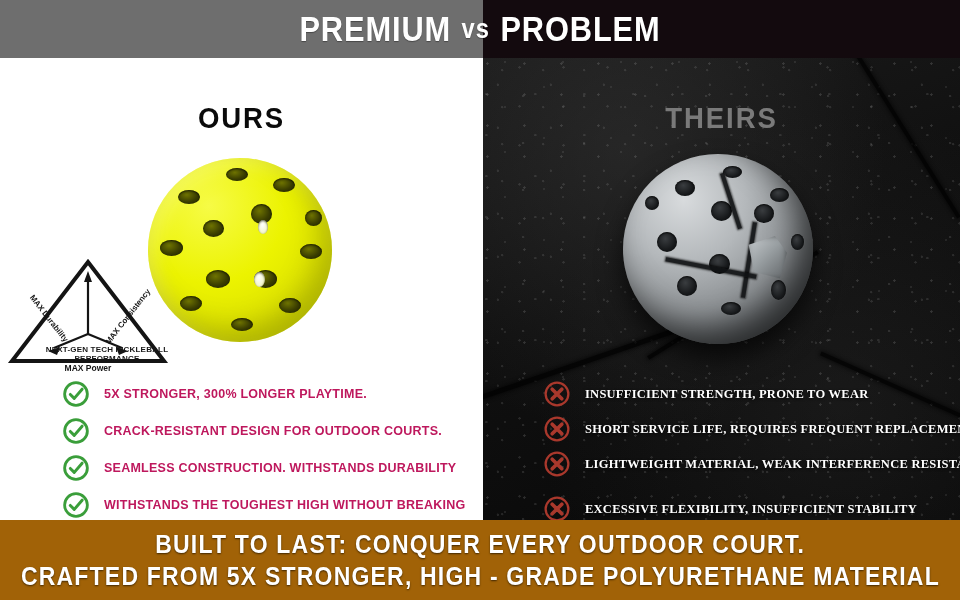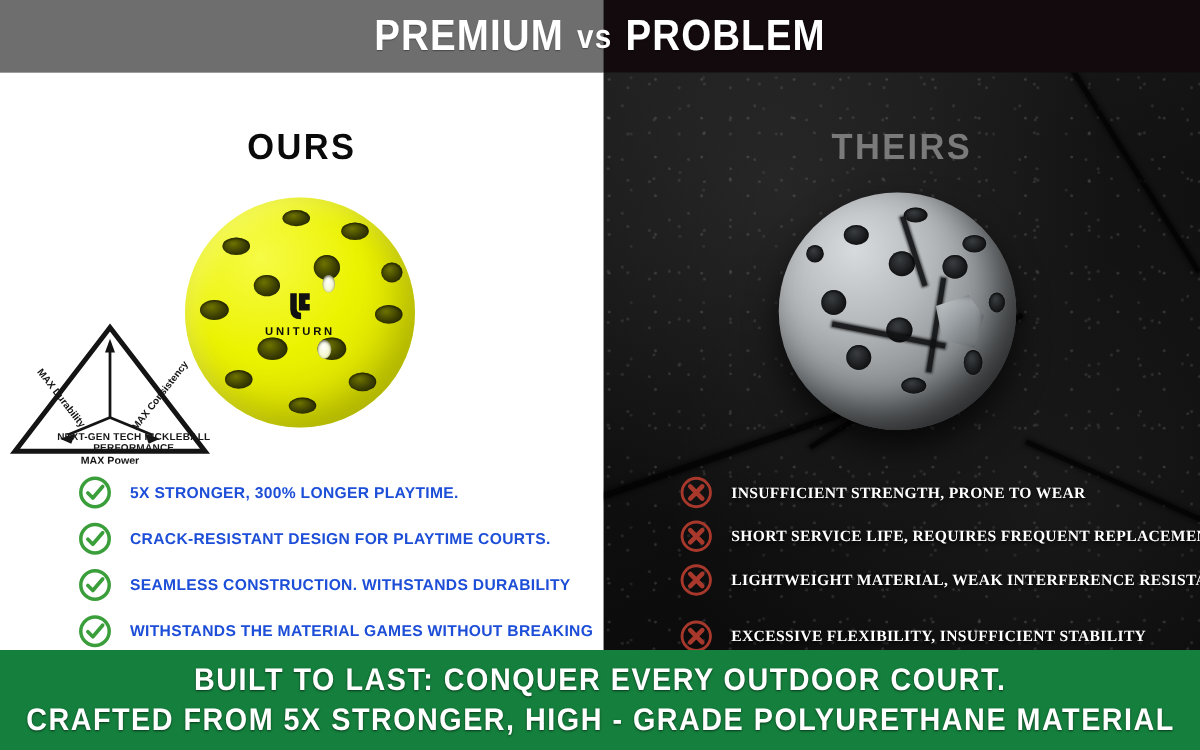--- a/index.html
+++ b/index.html
@@ -137,28 +137,28 @@
   
   .features { position:absolute; }
   .feature-row { position:absolute; display:flex; align-items:center; }
   .f-icon { width:28px; height:28px; flex:0 0 28px; }
   .f-text {
     margin-left:14px; white-space:nowrap;
     font-family:"Liberation Sans Narrow","Liberation Sans",sans-serif;
     font-weight:bold; font-size:12.5px; letter-spacing:.25px;
   }
   .list-left { left:62px; top:322px; width:420px; }
-  .list-left .f-text { color:#1d4ed8;text-align:right; }
+  .list-left .f-text { color:#be185d;text-align:right; }
   .list-right { left:60px; top:322px; width:430px; }
   .list-right .f-text { color:#ffffff; text-shadow:0 1px 3px rgba(0,0,0,.9);font-family:Liberation Serif, serif; }
 
   
   .footer {
     position:absolute; left:0; top:520px; width:960px; height:80px;
-    background:#15803d;
+    background:#a16207;
     display:flex; flex-direction:column; align-items:center; justify-content:center;
   }
   .footer-line {
     color:#ffffff; white-space:nowrap;
     font-family:"Liberation Sans Narrow","Liberation Sans",sans-serif;
     font-weight:bold; font-size:25px; letter-spacing:1.3px;
     transform:scaleX(0.92); transform-origin:center;
     line-height:1.28;
     text-shadow:0 1px 2px rgba(0,0,0,.6);
   }
@@ -192,27 +192,20 @@
       <div class="hole" style="left:55px; top:62px; width:21px; height:17px;"></div>
       <div class="hole" style="left:12px; top:82px; width:23px; height:16px;"></div>
       <div class="hole" style="left:152px; top:86px; width:22px; height:15px;"></div>
       <div class="hole" style="left:58px; top:112px; width:24px; height:18px;"></div>
       <div class="hole" style="left:106px; top:112px; width:23px; height:18px;"></div>
       <div class="hole bright" style="left:106px; top:114px; width:11px; height:15px;"></div>
       <div class="hole" style="left:32px; top:138px; width:22px; height:15px;"></div>
       <div class="hole" style="left:131px; top:140px; width:22px; height:15px;"></div>
       <div class="hole" style="left:83px; top:160px; width:22px; height:13px;"></div>
 
-      <div class="ball-logo">
-        <svg class="mark" viewBox="0 0 30 30">
-          <path d="M6 3 L12 3 L12 17 Q12 21 16 21 L16 27 Q6 27 6 18 Z" fill="#111"></path>
-          <path d="M14 3 L24 3 L24 9 L20 9 L20 13 L24 13 L24 19 L14 19 Z" fill="#111"></path>
-        </svg>
-        <span class="brand">UNITURN</span>
-      </div>
     </div>
 
     <div class="triangle-block">
       <svg viewBox="0 0 165 115" width="165" height="115">
         <polygon points="82,6 158,105 6,105" fill="none" stroke="#141414" stroke-width="4"></polygon>
         <line x1="82" y1="78" x2="82" y2="22" stroke="#141414" stroke-width="2.2"></line>
         <polygon points="82,15 78,26 86,26" fill="#141414"></polygon>
         <line x1="82" y1="78" x2="48" y2="92" stroke="#141414" stroke-width="2.2"></line>
         <polygon points="42,95 54,91 51,99" fill="#141414"></polygon>
         <line x1="82" y1="78" x2="116" y2="92" stroke="#141414" stroke-width="2.2"></line>
@@ -232,37 +225,37 @@
           <path d="M9.5 16.5 L14 21 L23 10.5" fill="none" stroke="#3a9e3a" stroke-width="3.4" stroke-linecap="round" stroke-linejoin="round"></path>
         </svg>
         <span class="f-text">5X STRONGER, 300% LONGER PLAYTIME.</span>
       </div>
 
       <div class="feature-row" style="top:37px;">
         <svg class="f-icon" viewBox="0 0 32 32">
           <circle cx="16" cy="16" r="13" fill="none" stroke="#3a9e3a" stroke-width="3.2"></circle>
           <path d="M9.5 16.5 L14 21 L23 10.5" fill="none" stroke="#3a9e3a" stroke-width="3.4" stroke-linecap="round" stroke-linejoin="round"></path>
         </svg>
-        <span class="f-text">CRACK-RESISTANT DESIGN FOR PLAYTIME COURTS.</span>
+        <span class="f-text">CRACK-RESISTANT DESIGN FOR OUTDOOR COURTS.</span>
       </div>
 
       <div class="feature-row" style="top:74px;">
         <svg class="f-icon" viewBox="0 0 32 32">
           <circle cx="16" cy="16" r="13" fill="none" stroke="#3a9e3a" stroke-width="3.2"></circle>
           <path d="M9.5 16.5 L14 21 L23 10.5" fill="none" stroke="#3a9e3a" stroke-width="3.4" stroke-linecap="round" stroke-linejoin="round"></path>
         </svg>
         <span class="f-text">SEAMLESS CONSTRUCTION. WITHSTANDS DURABILITY</span>
       </div>
 
       <div class="feature-row" style="top:111px;">
         <svg class="f-icon" viewBox="0 0 32 32">
           <circle cx="16" cy="16" r="13" fill="none" stroke="#3a9e3a" stroke-width="3.2"></circle>
           <path d="M9.5 16.5 L14 21 L23 10.5" fill="none" stroke="#3a9e3a" stroke-width="3.4" stroke-linecap="round" stroke-linejoin="round"></path>
         </svg>
-        <span class="f-text">WITHSTANDS THE MATERIAL GAMES WITHOUT BREAKING</span>
+        <span class="f-text">WITHSTANDS THE TOUGHEST HIGH WITHOUT BREAKING</span>
       </div>
 
     </div>
   </div>
 
   <div class="panel-right">
     <div class="asphalt-grain"></div>
 
     <div class="crack" style="left:-10px; top:300px; width:230px; height:5px; transform:rotate(-19deg);"></div>
     <div class="crack" style="left:150px; top:245px; width:200px; height:4px; transform:rotate(-32deg);"></div>

